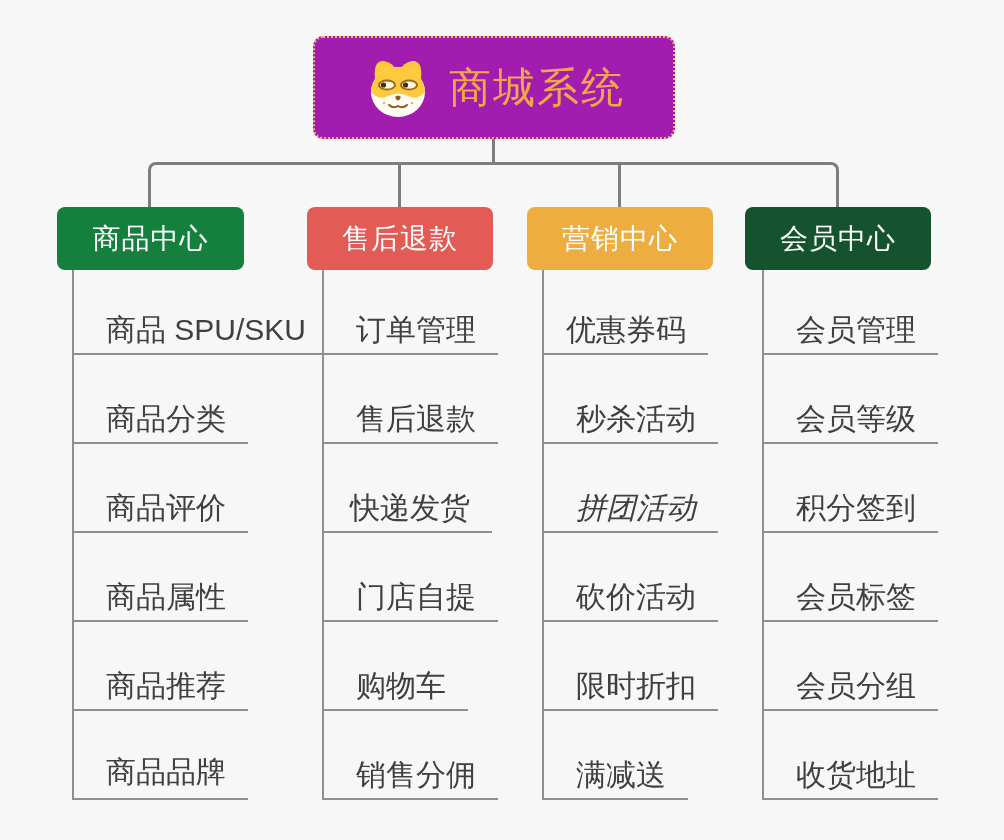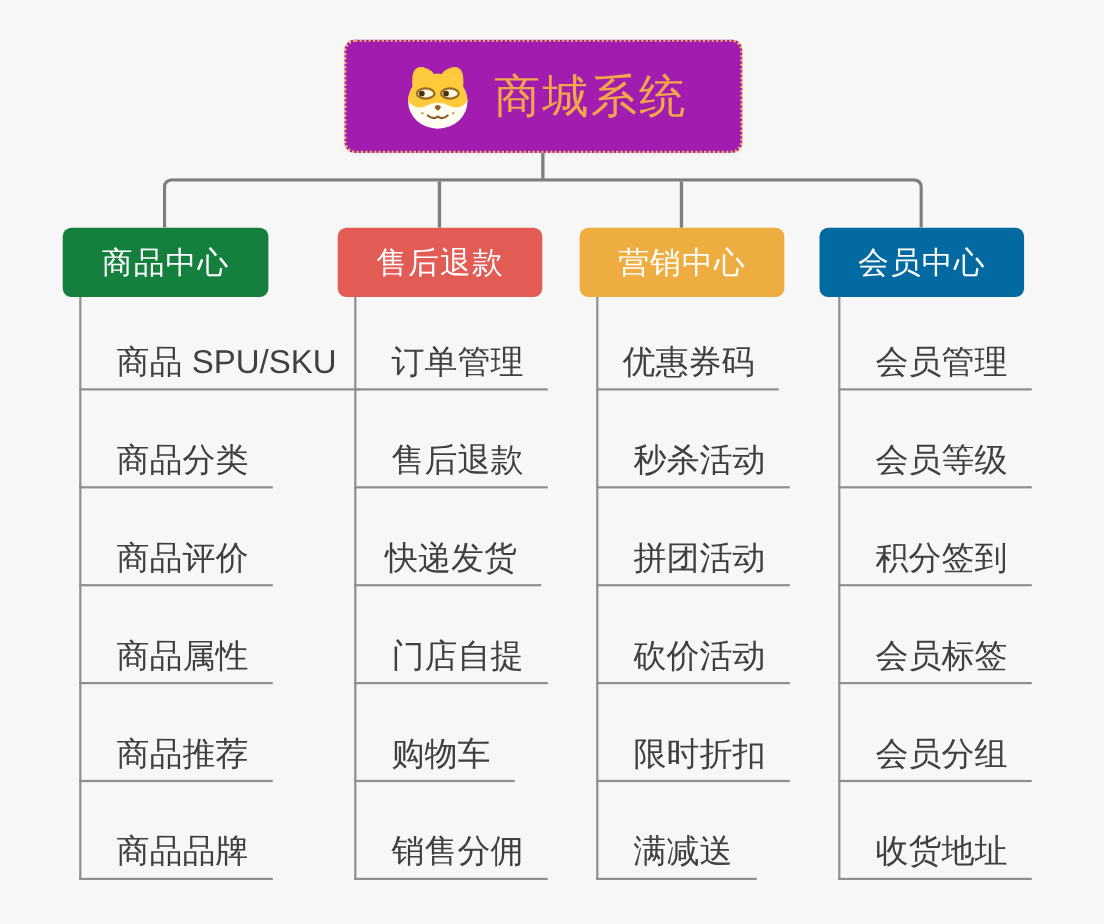--- a/index.html
+++ b/index.html
@@ -97,38 +97,38 @@
   <div class="connector drop drop-3"></div>
 
   <div id="branches">
       <div class="branch-header" style="left: 57px; width: 187px; background: #15803d;">商品中心</div>
       <div class="trunk" style="left: 72px;"></div>
       <div class="leaf" style="left: 72px; top: 314px;">商品 SPU/SKU</div>
       <div class="leaf" style="left: 72px; top: 403px;">商品分类</div>
       <div class="leaf" style="left: 72px; top: 492px;">商品评价</div>
       <div class="leaf" style="left: 72px; top: 581px;">商品属性</div>
       <div class="leaf" style="left: 72px; top: 670px;">商品推荐</div>
-      <div class="leaf" style="left: 72px; top: 759px;">商品品牌</div>
+      <div class="leaf" style="left: 72px; top: 759px; font-family: Liberation Mono, monospace;">商品品牌</div>
       <div class="branch-header" style="left: 307px; width: 186px; background: rgb(226, 91, 85);">售后退款</div>
       <div class="trunk" style="left: 322px;"></div>
       <div class="leaf" style="left: 322px; top: 314px;">订单管理</div>
       <div class="leaf" style="left: 322px; top: 403px;">售后退款</div>
       <div class="leaf" style="left: 322px; top: 492px; padding-left: 28px;">快递发货</div>
       <div class="leaf" style="left: 322px; top: 581px;">门店自提</div>
       <div class="leaf" style="left: 322px; top: 670px;">购物车</div>
       <div class="leaf" style="left: 322px; top: 759px;">销售分佣</div>
       <div class="branch-header" style="left: 527px; width: 186px; background: rgb(237, 173, 65);">营销中心</div>
       <div class="trunk" style="left: 542px;"></div>
       <div class="leaf" style="left: 542px; top: 314px; padding-left: 24px;">优惠券码</div>
       <div class="leaf" style="left: 542px; top: 403px;">秒杀活动</div>
-      <div class="leaf" style="left: 542px; top: 492px;">拼团活动</div>
+      <div class="leaf" style="left: 542px; top: 492px; font-style: italic;">拼团活动</div>
       <div class="leaf" style="left: 542px; top: 581px;">砍价活动</div>
       <div class="leaf" style="left: 542px; top: 670px;">限时折扣</div>
       <div class="leaf" style="left: 542px; top: 759px;">满减送</div>
-      <div class="branch-header" style="left: 745px; width: 186px; background: #0369a1;">会员中心</div>
+      <div class="branch-header" style="left: 745px; width: 186px; background: #14532d;">会员中心</div>
       <div class="trunk" style="left: 762px;"></div>
       <div class="leaf" style="left: 762px; top: 314px;">会员管理</div>
       <div class="leaf" style="left: 762px; top: 403px;">会员等级</div>
       <div class="leaf" style="left: 762px; top: 492px;">积分签到</div>
       <div class="leaf" style="left: 762px; top: 581px;">会员标签</div>
       <div class="leaf" style="left: 762px; top: 670px;">会员分组</div>
       <div class="leaf" style="left: 762px; top: 759px;">收货地址</div>
     </div>
 
 </div>

